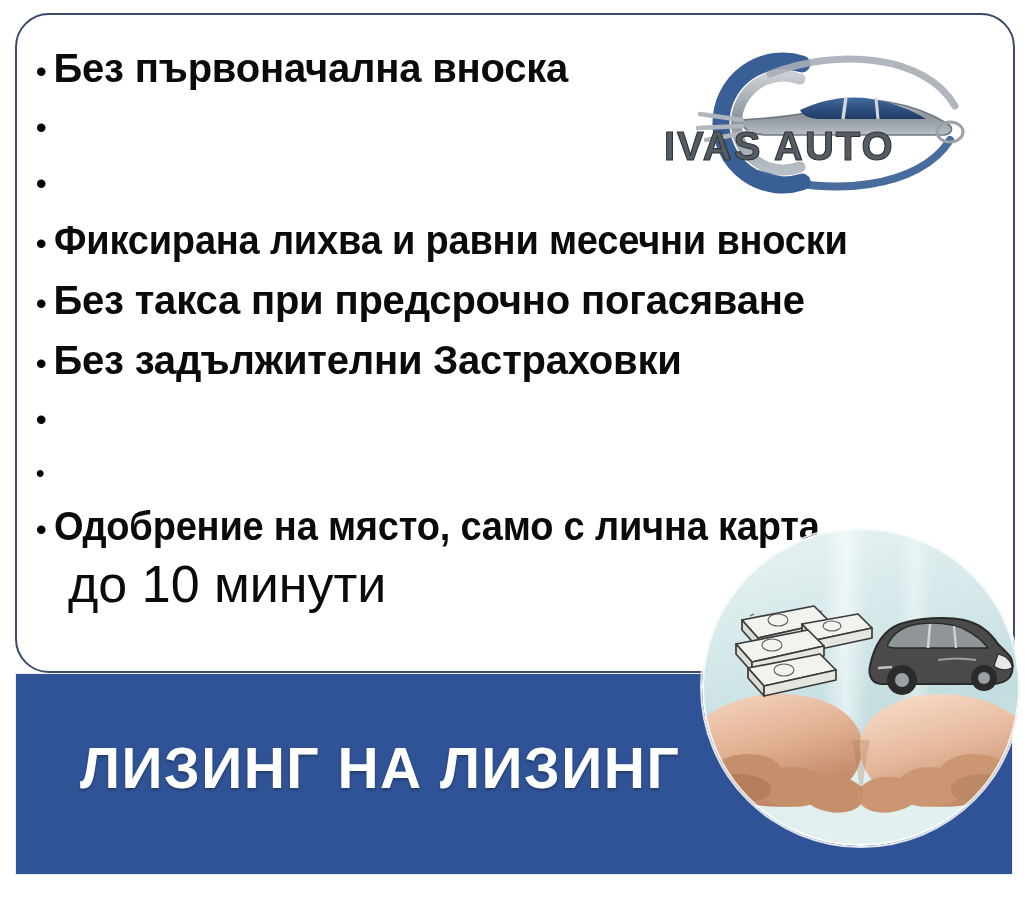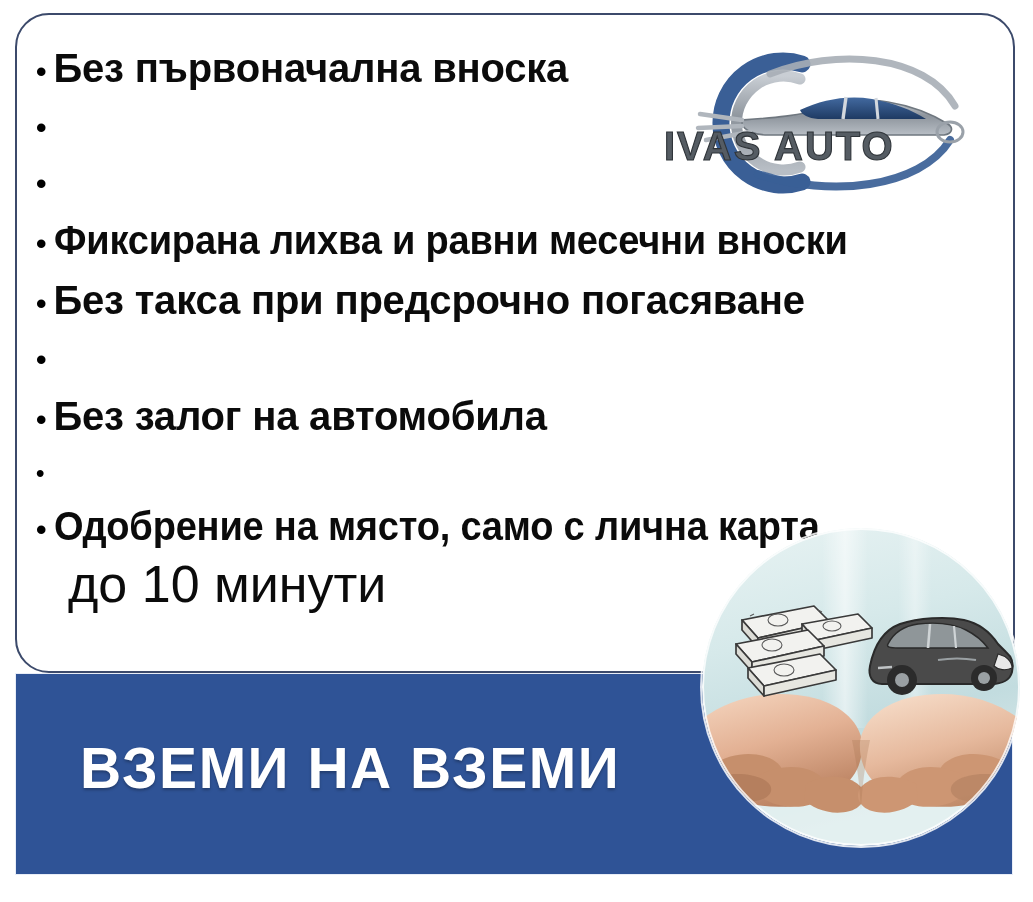--- a/index.html
+++ b/index.html
@@ -71,25 +71,25 @@
       <span class="b-txt scaleA">Фиксирана лихва и равни месечни вноски</span>
     </div>
 
     <div class="b-row size-lg">
       <span class="b-dot">•</span>
       <span class="b-txt">Без такса при предсрочно погасяване</span>
     </div>
 
     <div class="b-row size-lg">
       <span class="b-dot">•</span>
-    </div>
-
-    <div class="b-row size-lg">
-      <span class="b-dot">•</span>
-      <span class="b-txt">Без залог на автомобила</span>
+      <span class="b-txt">Без задължителни Застраховки</span>
+    </div>
+
+    <div class="b-row size-lg">
+      <span class="b-dot">•</span>
     </div>
 
     <div class="b-row size-sm">
       <span class="b-dot">•</span>
     </div>
 
     <div class="b-row size-lg">
       <span class="b-dot">•</span>
       <span class="b-txt scaleA">Одобрение на място, само с лична карта</span>
     </div>
@@ -130,21 +130,21 @@
 
         <path d="M92 72 L50 66 M92 78 L48 80 M100 84 L56 92" fill="none" stroke="#b0b6bd" stroke-width="4.5" stroke-linecap="round"></path>
         <ellipse cx="300" cy="84" rx="13" ry="10" fill="none" stroke="#9aa1a9" stroke-width="3"></ellipse>
       </g>
 
       <text x="14" y="112" font-family="'Liberation Sans','DejaVu Sans',sans-serif" font-size="40" font-weight="700" letter-spacing="2" fill="#555c63" stroke="#2f3439" stroke-width="1.1">IVAS AUTO</text>
     </svg>
   </div>
 
   <div id="banner"></div>
-  <div id="banner-text">ВЗЕМИ НА ВЗЕМИ</div>
+  <div id="banner-text">ЛИЗИНГ НА ЛИЗИНГ</div>
 
   <div id="photo">
     <svg viewBox="0 0 318 318" xmlns="http://www.w3.org/2000/svg">
       <defs>
         <linearGradient id="bg" x1="0" y1="0" x2="0.25" y2="1">
           <stop offset="0%" stop-color="#e8f3f3"></stop>
           <stop offset="38%" stop-color="#d6e9ea"></stop>
           <stop offset="70%" stop-color="#c2dcdf"></stop>
           <stop offset="100%" stop-color="#dceaea"></stop>
         </linearGradient>

